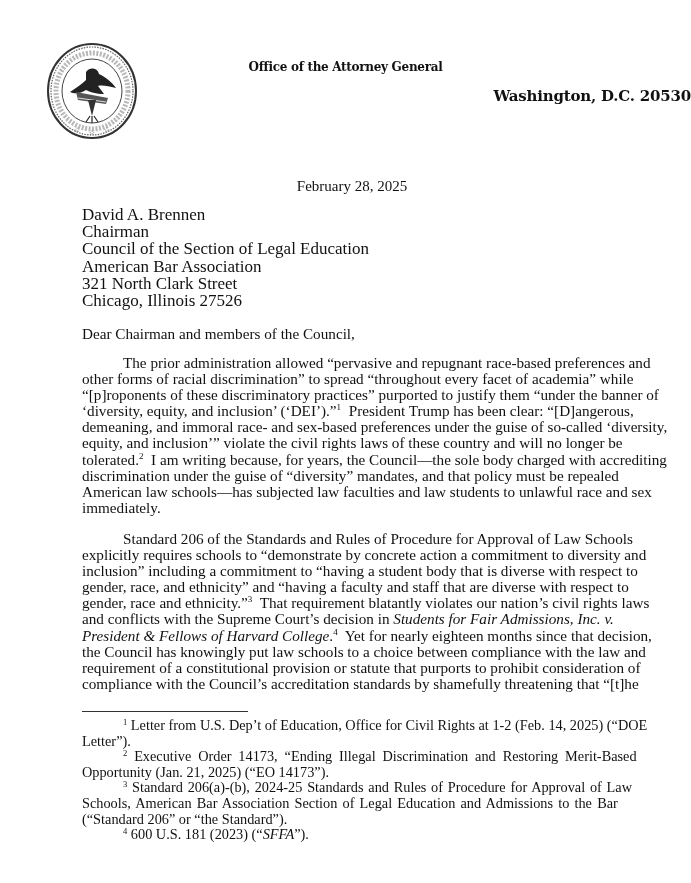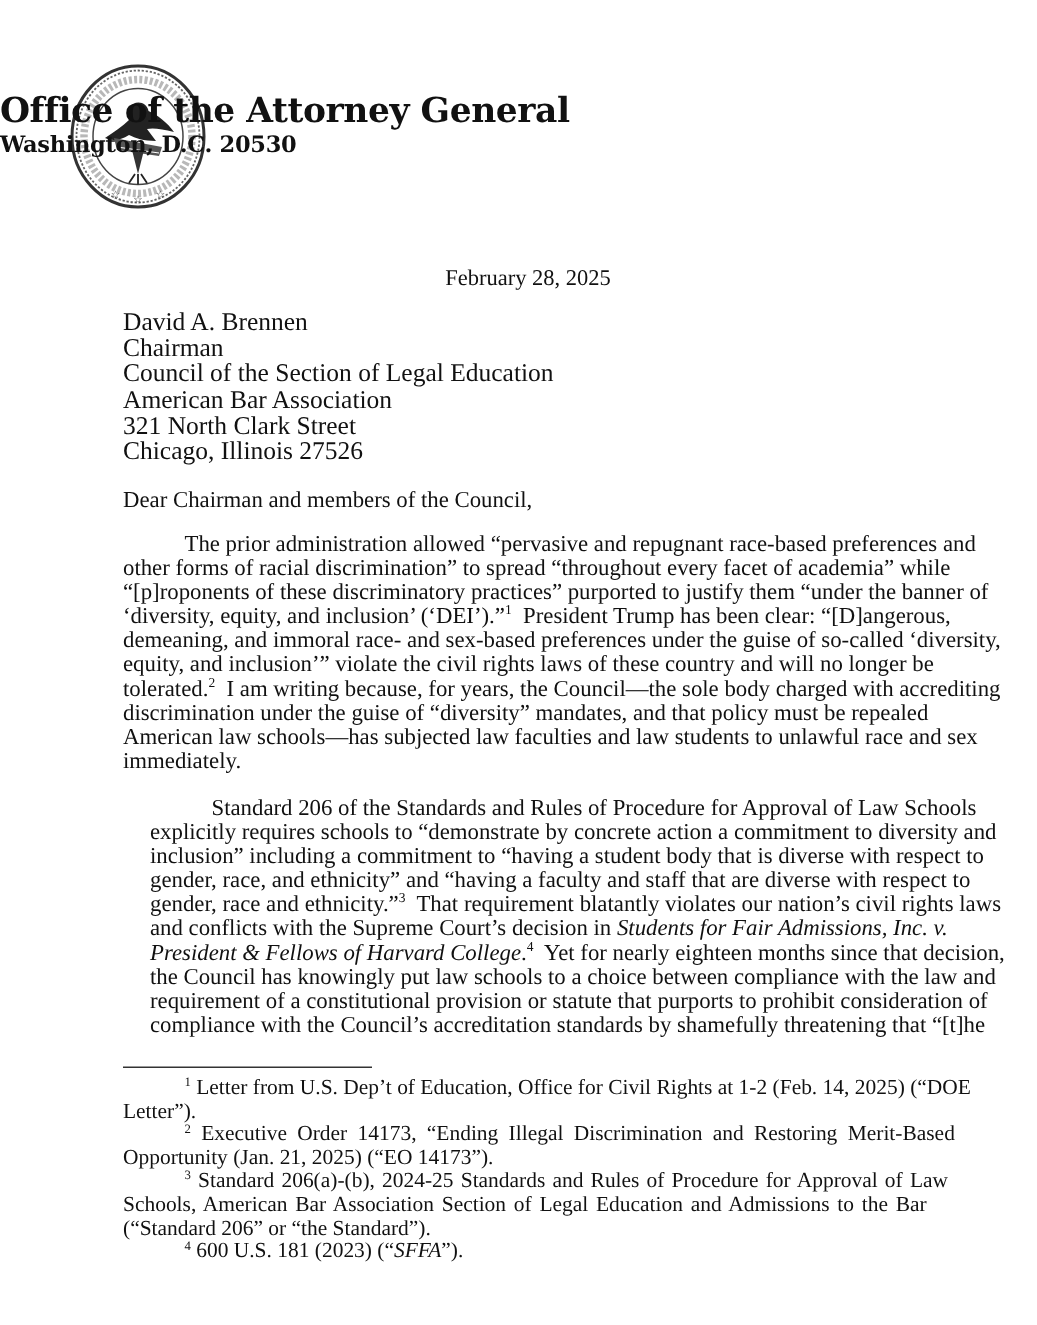--- a/index.html
+++ b/index.html
@@ -3,47 +3,47 @@
 <meta charset="utf-8">
 <style>
   html, body { margin: 0; padding: 0; background: #ffffff; }
   body {
     width: 691px; height: 883px; position: relative; overflow: hidden;
     font-family: "Liberation Serif", "DejaVu Serif", serif;
     color: #111111;
   }
   .seal { position: absolute; left: 46px; top: 42px; width: 92px; height: 98px; }
   .lh-title {
-    position: absolute; left: 0; width: 691px; top: 60px; text-align: left;
+    position: absolute; left: 0; width: 691px; top: 60px; text-align: center;
     font-family: "DejaVu Serif", "Liberation Serif", serif;
-    font-size: 23px; font-weight: bold; letter-spacing: -0.3px;
+    font-size: 12px; font-weight: bold; letter-spacing: -0.3px;
     padding-left: 0; transform: translateX(0px);
   }
   .lh-title span, .lh-sub span { display: inline-block; }
   .lh-sub {
-    position: absolute; left: 0; width: 691px; top: 87px; text-align: left;
+    position: absolute; left: 0; width: 691px; top: 87px; text-align: right;
     font-family: "DejaVu Serif", "Liberation Serif", serif;
     font-size: 15px; font-weight: bold; letter-spacing: -0.2px;
   }
   .date {
     position: absolute; left: 0; width: 704px; top: 178px; text-align: center;
     font-size: 15px;
   }
   .address { position: absolute; left: 82px; top: 206px; font-size: 17px; line-height: 17.2px; }
   .address div { white-space: nowrap; }
   .address .indent { padding-left: 17px; }
   .salutation { position: absolute; left: 82px; top: 325px; font-size: 15.2px; white-space: nowrap; text-align: center; }
   .para {
     position: absolute; left: 82px; width: 532px; font-size: 15.2px; line-height: 16.1px;
     text-align: left; margin: 0;
   }
   .para .ln { display: block; white-space: nowrap; }
   .para .first { padding-left: 41px; }
   .p1 { top: 355px; }
-  .p2 { top: 531px; margin-left: 18px; }
+  .p2 { top: 531px; }
   sup { font-size: 9px; line-height: 0; vertical-align: 6px; }
   .fn-rule { position: absolute; left: 82px; top: 711px; width: 166px; height: 1px; background: #333; }
   .footnotes { position: absolute; left: 82px; top: 718px; width: 532px; font-size: 14.3px; line-height: 15.6px; }
   .footnotes .fn { display: block; }
   .footnotes .fn-first { padding-left: 41px; display: block; white-space: nowrap; }
   .footnotes .cont { display: block; white-space: nowrap; }
   .footnotes sup { font-size: 8.5px; vertical-align: 5px; }
   em { font-style: italic; }
 </style>
 </head>

